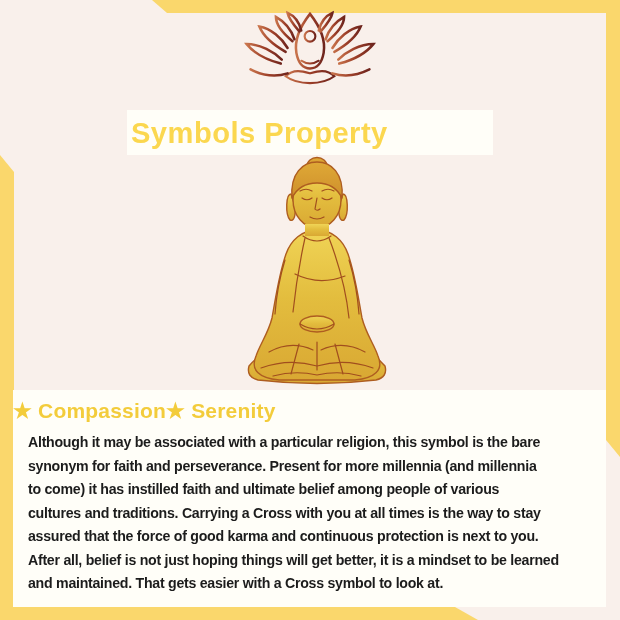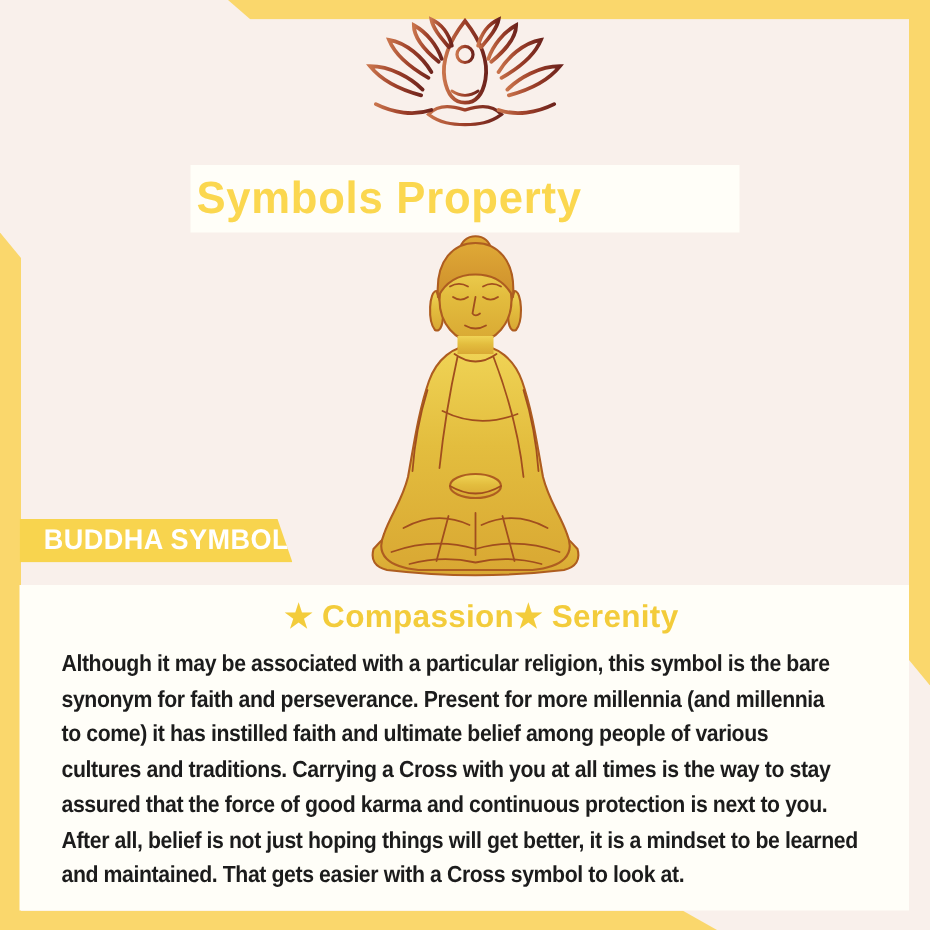--- a/index.html
+++ b/index.html
@@ -48,23 +48,23 @@
   .ribbon{position:absolute;top:346px;left:13px;width:182px;height:29px;
     background:var(--banner-yellow);
     clip-path:polygon(0 0,calc(100% - 10px) 0,100% 100%,0 100%);
     display:flex;align-items:center;}
   .ribbon span{color:#FFFFFF;font-weight:700;font-size:19px;letter-spacing:0.3px;
     padding-left:17px;transform:scaleX(0.95);transform-origin:0 50%;white-space:nowrap;}
 
   
   .content-box{position:absolute;top:390px;left:13px;width:593px;height:217px;
     background:var(--panel-white);}
-  .content-heading{margin-top:9px;text-align:center;font-size:21px;font-weight:800;
-    color:var(--heading-yellow);letter-spacing:0.2px;padding-left:23px;}
-  .paragraph{margin-top:7px;padding-left:28px;}
+  .content-heading{margin-top:9px;text-align:left;font-size:21px;font-weight:800;
+    color:var(--heading-yellow);letter-spacing:0.2px;}
+  .paragraph{margin-top:7px;padding-left:15px;}
   .para-line{display:block;white-space:nowrap;font-size:15.5px;font-weight:700;
     color:var(--body-text);line-height:23.5px;letter-spacing:-0.3px;
     transform:scaleX(0.915);transform-origin:0 50%;}
 </style>
 </head>
 <body>
 
 <div class="canvas">
 
   <div class="frame frame-top"></div>
@@ -157,23 +157,20 @@
         <path d="M67,168 Q84,178 101,168"></path>
         <path d="M36,196 Q58,184 80,194"></path>
         <path d="M88,194 Q110,184 132,196"></path>
         <path d="M28,212 Q56,202 84,210 Q112,202 140,212"></path>
         <path d="M40,220 Q62,214 84,219 Q106,214 128,220"></path>
         <path d="M66,188 L58,218 M102,188 L110,218 M84,186 L84,214"></path>
       </g>
     </svg>
   </div>
 
-  <div class="ribbon">
-    <span>BUDDHA SYMBOL</span>
-  </div>
 
   <div class="content-box">
     <div class="content-heading">★ Compassion★ Serenity</div>
     <div class="paragraph">
       <span class="para-line">Although it may be associated with a particular religion, this symbol is the bare</span>
       <span class="para-line">synonym for faith and perseverance. Present for more millennia (and millennia</span>
       <span class="para-line">to come) it has instilled faith and ultimate belief among people of various</span>
       <span class="para-line">cultures and traditions. Carrying a Cross with you at all times is the way to stay</span>
       <span class="para-line">assured that the force of good karma and continuous protection is next to you.</span>
       <span class="para-line">After all, belief is not just hoping things will get better, it is a mindset to be learned</span>

